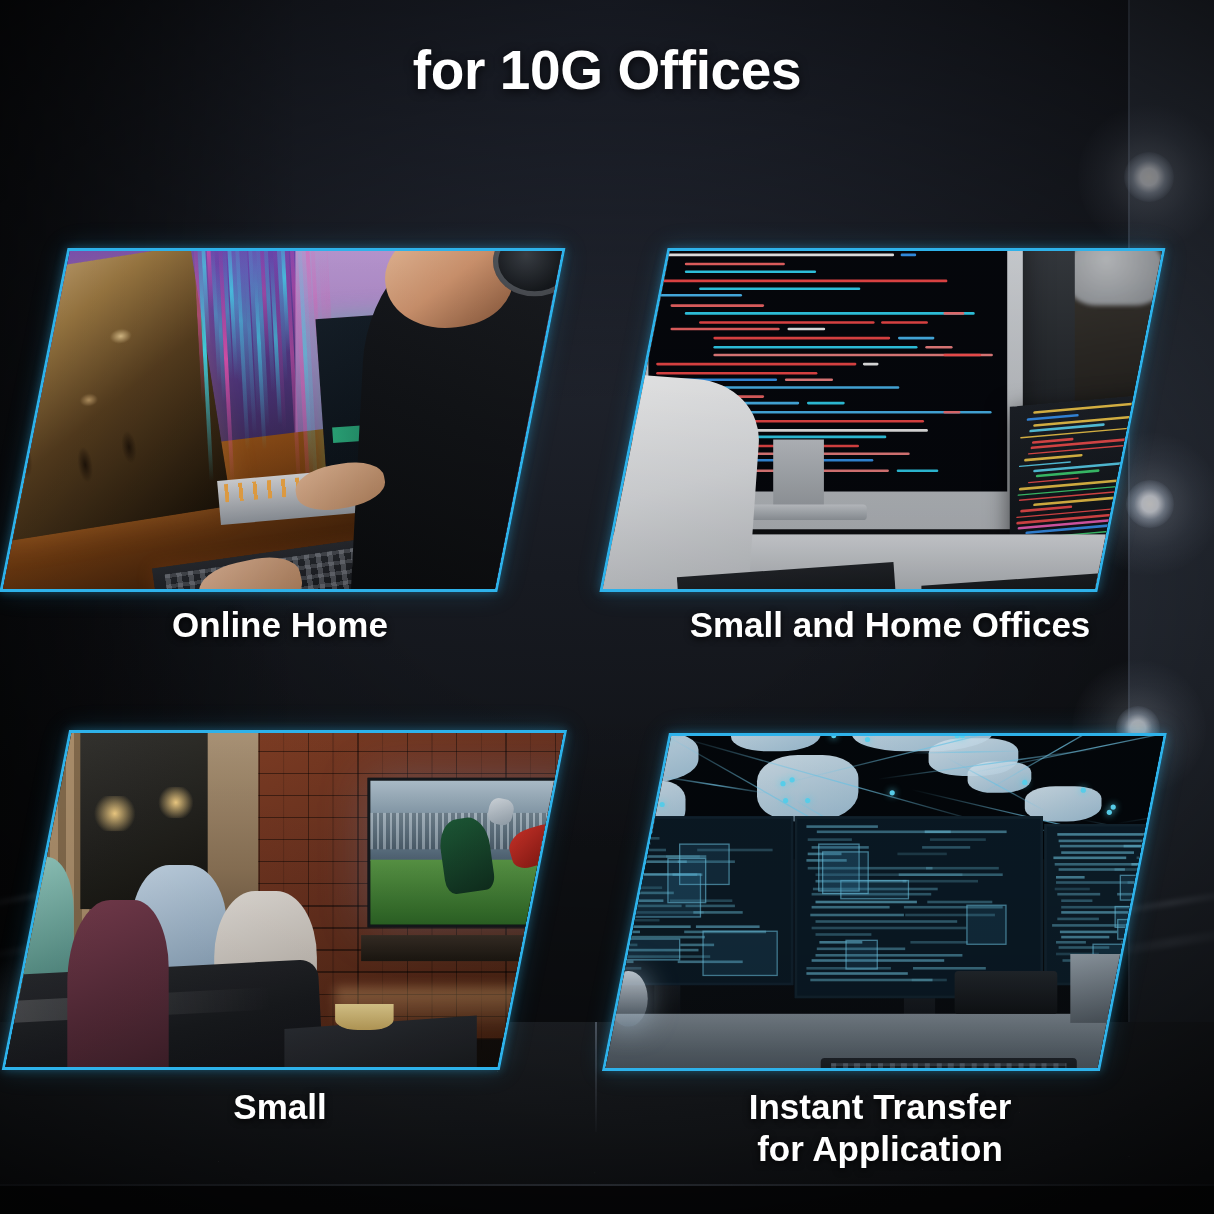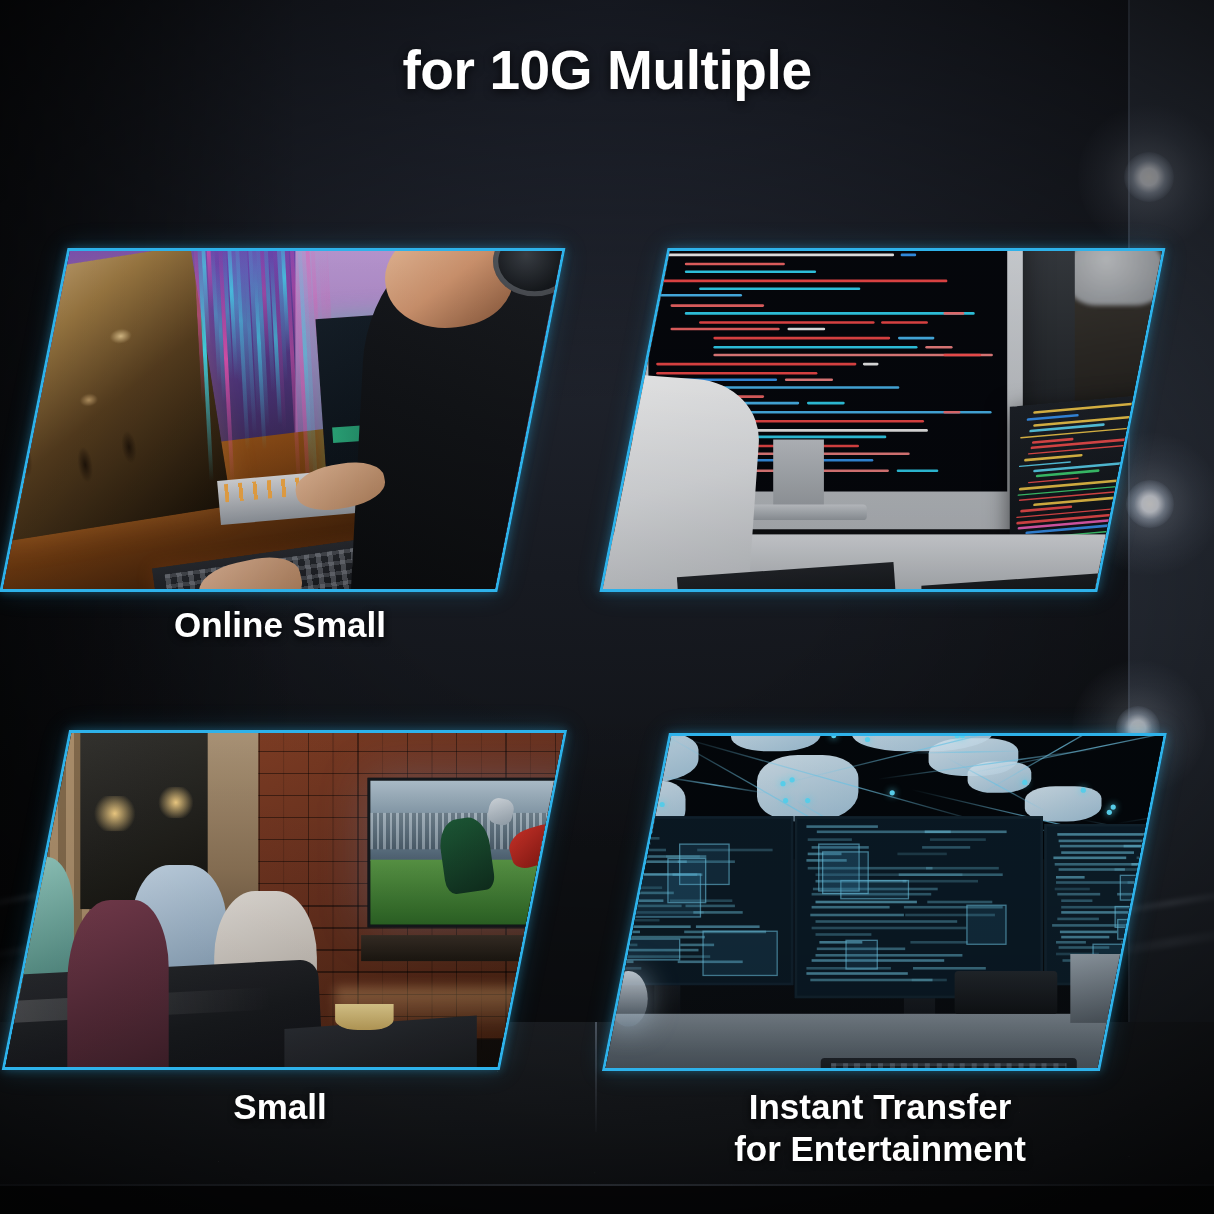--- a/index.html
+++ b/index.html
@@ -312,21 +312,21 @@
   <div class="lamp-glow g1"></div>
   <div class="lamp-glow g2"></div>
   <div class="lamp-glow g3"></div>
   <div class="lamp l1"></div>
   <div class="lamp l2"></div>
   <div class="lamp l3"></div>
 
   <div class="vignette"></div>
 
   <div class="title">
-    <span class="ln">for 10G Multiple</span>
+    <span class="ln">for 10G Offices</span>
   </div>
 
   <div class="card" style="left:34px;top:248px;width:492px;height:338px;--edge:#2EB2EA;">
     <div class="frame">
       <div class="photo">
         <div class="p1">
           <div class="room-wall"></div>
           <div class="radiator"></div>
           <div class="desk"></div>
           <div class="mon-main">
@@ -384,21 +384,21 @@
           <div class="head"></div>
           <div class="hphone"></div>
           <div class="hand-mouse"></div>
           <div class="hand-kbd"></div>
         </div>
         <div class="photo-dim"></div>
       </div>
     </div>
   </div>
   <div class="caption" style="left:40px;top:604px;width:480px;">
-    <span>Online Small</span>
+    <span>Online Home</span>
   </div>
 
   <div class="card" style="left:634px;top:248px;width:492px;height:338px;--edge:#2EB2EA;">
     <div class="frame">
       <div class="photo">
         <div class="p2">
           <div class="bg-blur"></div>
           <div class="bg-obj"></div>
           <div class="mon2"></div>
           <div class="imac">
@@ -482,20 +482,23 @@
           <div class="laptop-base"></div>
           <div class="desk"></div>
           <div class="person"></div>
           <div class="kbd"></div>
           <div class="kbd2"></div>
         </div>
         <div class="photo-dim"></div>
       </div>
     </div>
   </div>
+  <div class="caption" style="left:600px;top:604px;width:580px;">
+    <span>Small and Home Offices</span>
+  </div>
 
   <div class="card" style="left:36px;top:730px;width:492px;height:334px;--edge:#2EB2EA;">
     <div class="frame">
       <div class="photo">
         <div class="p3">
           <div class="curtain"></div>
           <div class="window"></div>
           <div class="win-light"></div>
           <div class="win-light2"></div>
           <div class="wall-warm"></div>
@@ -715,16 +718,16 @@
               <div class="keys"></div>
             </div>
           <div class="mouse"></div>
         </div>
         <div class="photo-dim"></div>
       </div>
     </div>
   </div>
   <div class="caption" style="left:640px;top:1086px;width:480px;">
     <span>Instant Transfer</span><br>
-    <span>for Entertainment</span>
+    <span>for Application</span>
   </div>
 
 </div>
 
 </body></html>

